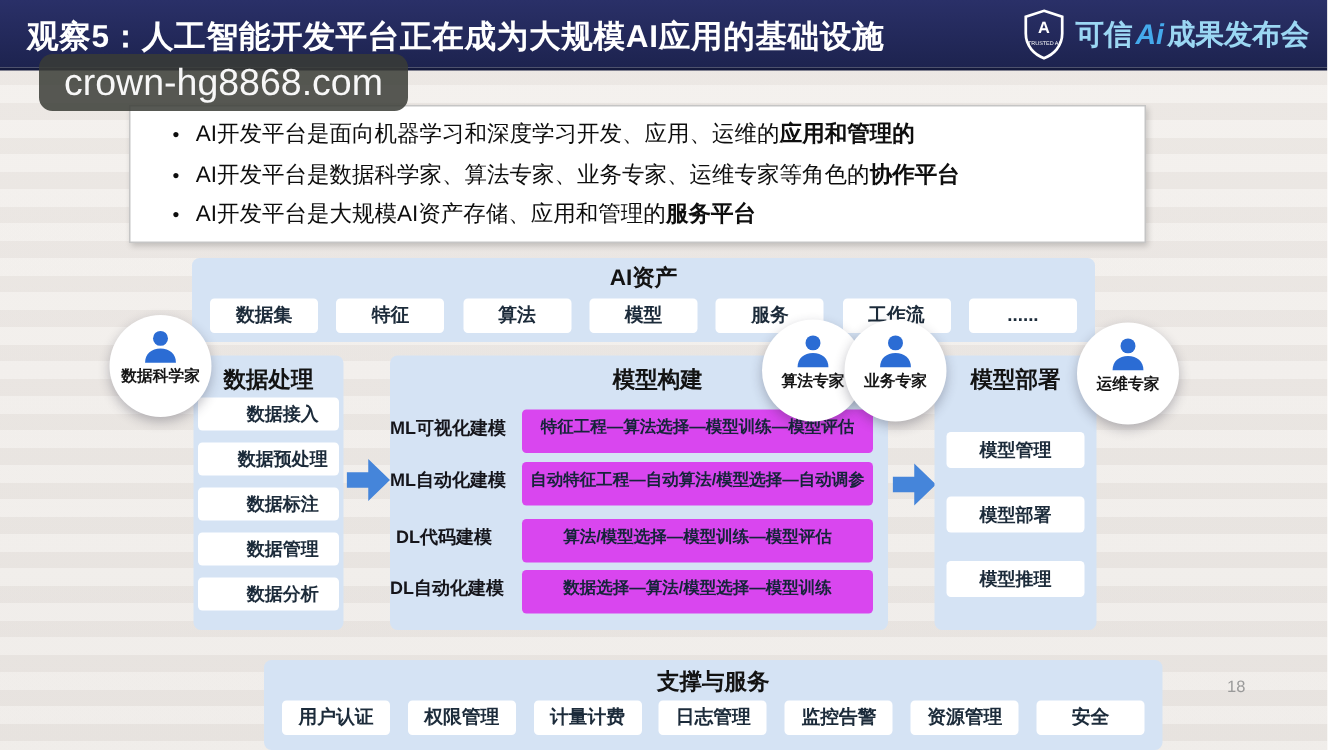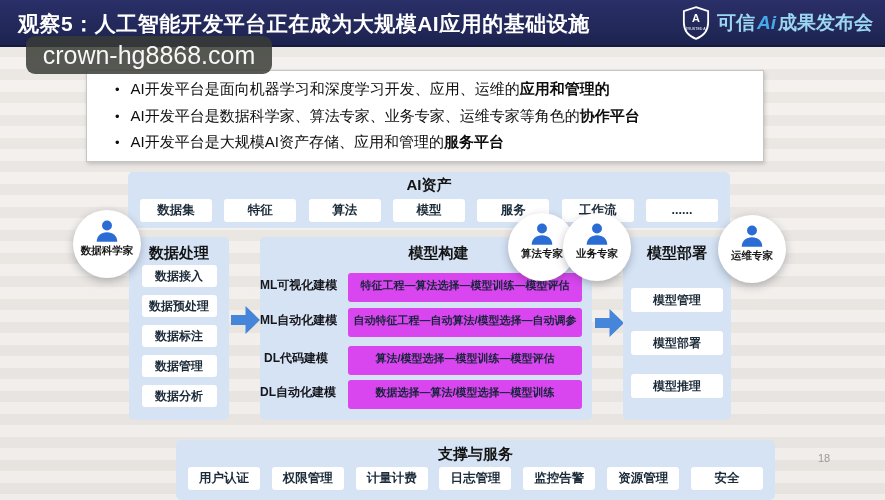--- a/index.html
+++ b/index.html
@@ -55,21 +55,21 @@
   }
 
   .panel-assets { left:128px; top:172px; width:602px; height:56px; }
   .panel-assets .panel-title { top:4px; }
   .hchip-row { position:absolute; left:12px; right:12px; top:27px; display:flex; justify-content:space-between; }
   .hchip-row .chip { width:72px; height:23px; line-height:23px; }
 
   .panel-dp { left:129px; top:237px; width:100px; height:183px; }
   .panel-dp .panel-title { top:7px; }
   .vlist { position:absolute; left:0; right:0; top:28px; display:flex; flex-direction:column; align-items:center; gap:8px; }
-  .panel-dp .chip { width:75px; height:22px; line-height:22px; font-size:12px; }
+  .panel-dp .chip { width:75px; height:22px; line-height:22px; font-size:12px;padding-left:19px; }
 
   .panel-mb { left:260px; top:237px; width:332px; height:183px; }
   .panel-mb .panel-title { top:7px;padding-left:25px; }
   .mb-row { position:absolute; left:0; height:24px; width:100%; }
   .mb-label { position:absolute; left:0; width:72px; text-align:center; font-size:12px; font-weight:600; color:#15151b; line-height:24px; white-space:nowrap; }
   .mb-chip { position:absolute; left:88px; width:234px; height:29px; line-height:24px; background:#d946ef; border-radius:3px; text-align:center; font-size:11px; font-weight:bold; color:#16243a; white-space:nowrap; }
   .mb-row1 { top:36px; } .mb-row2 { top:71px; } .mb-row3 { top:109px; } .mb-row4 { top:143px; }
 
   .panel-md { left:623px; top:237px; width:108px; height:183px; }
   .panel-md .panel-title { top:7px; }

